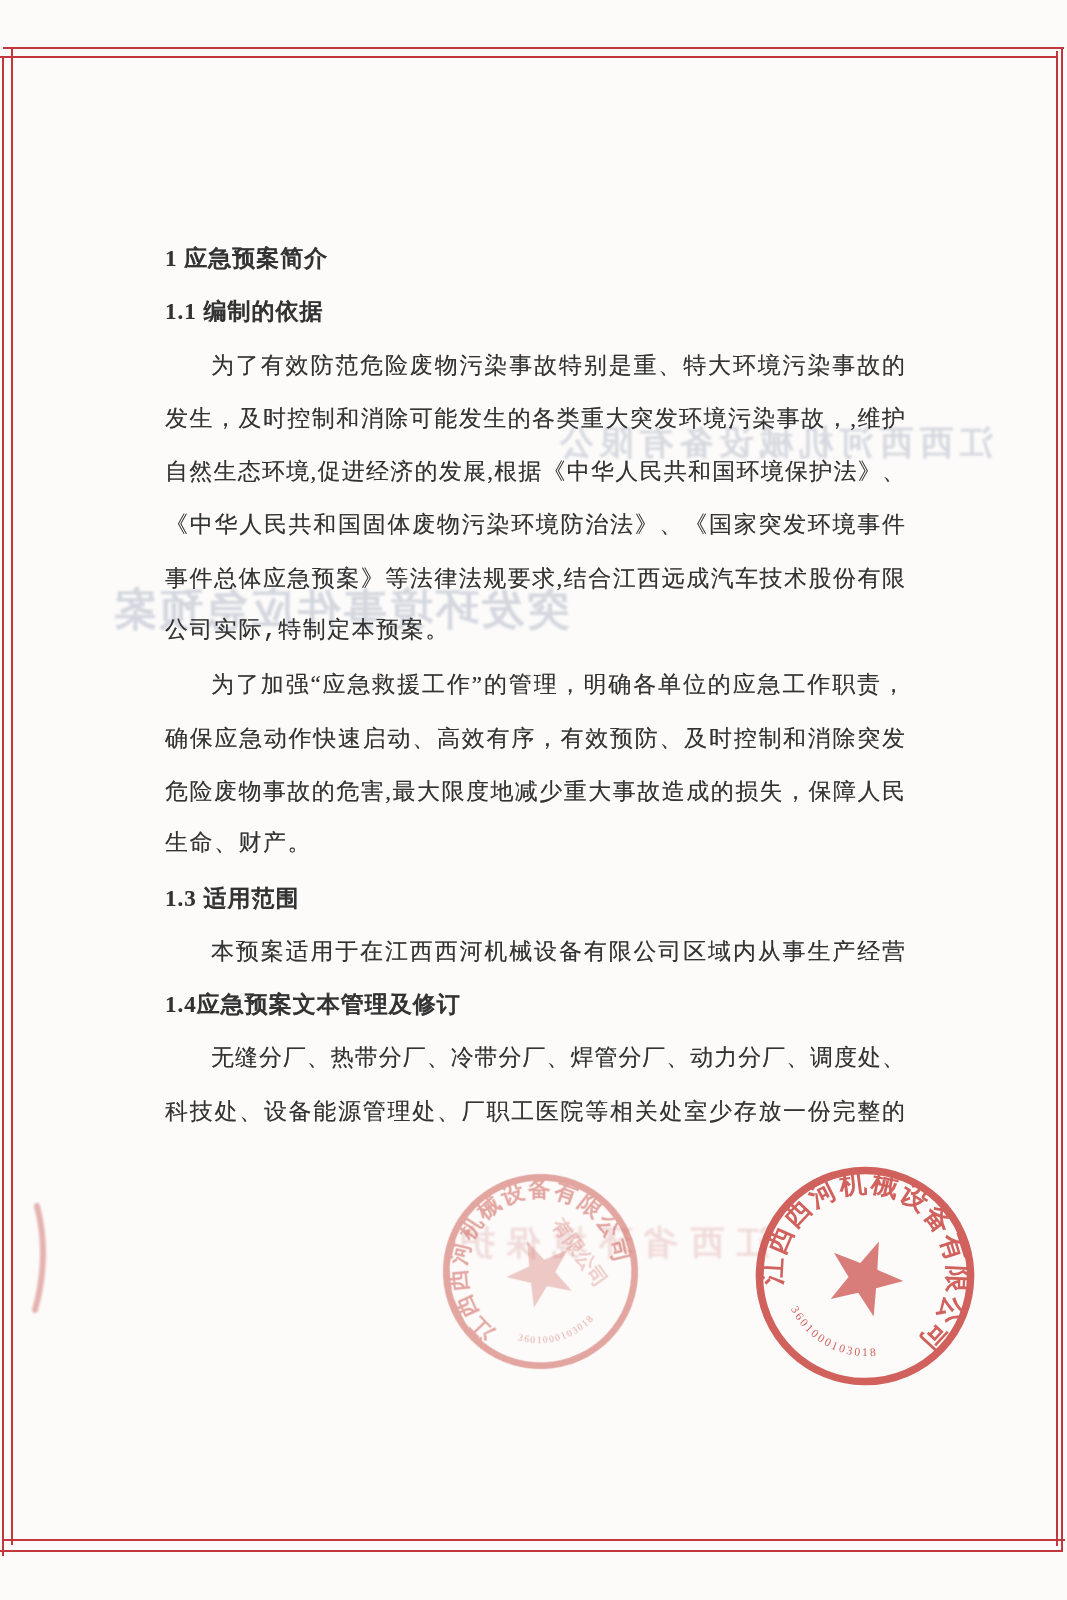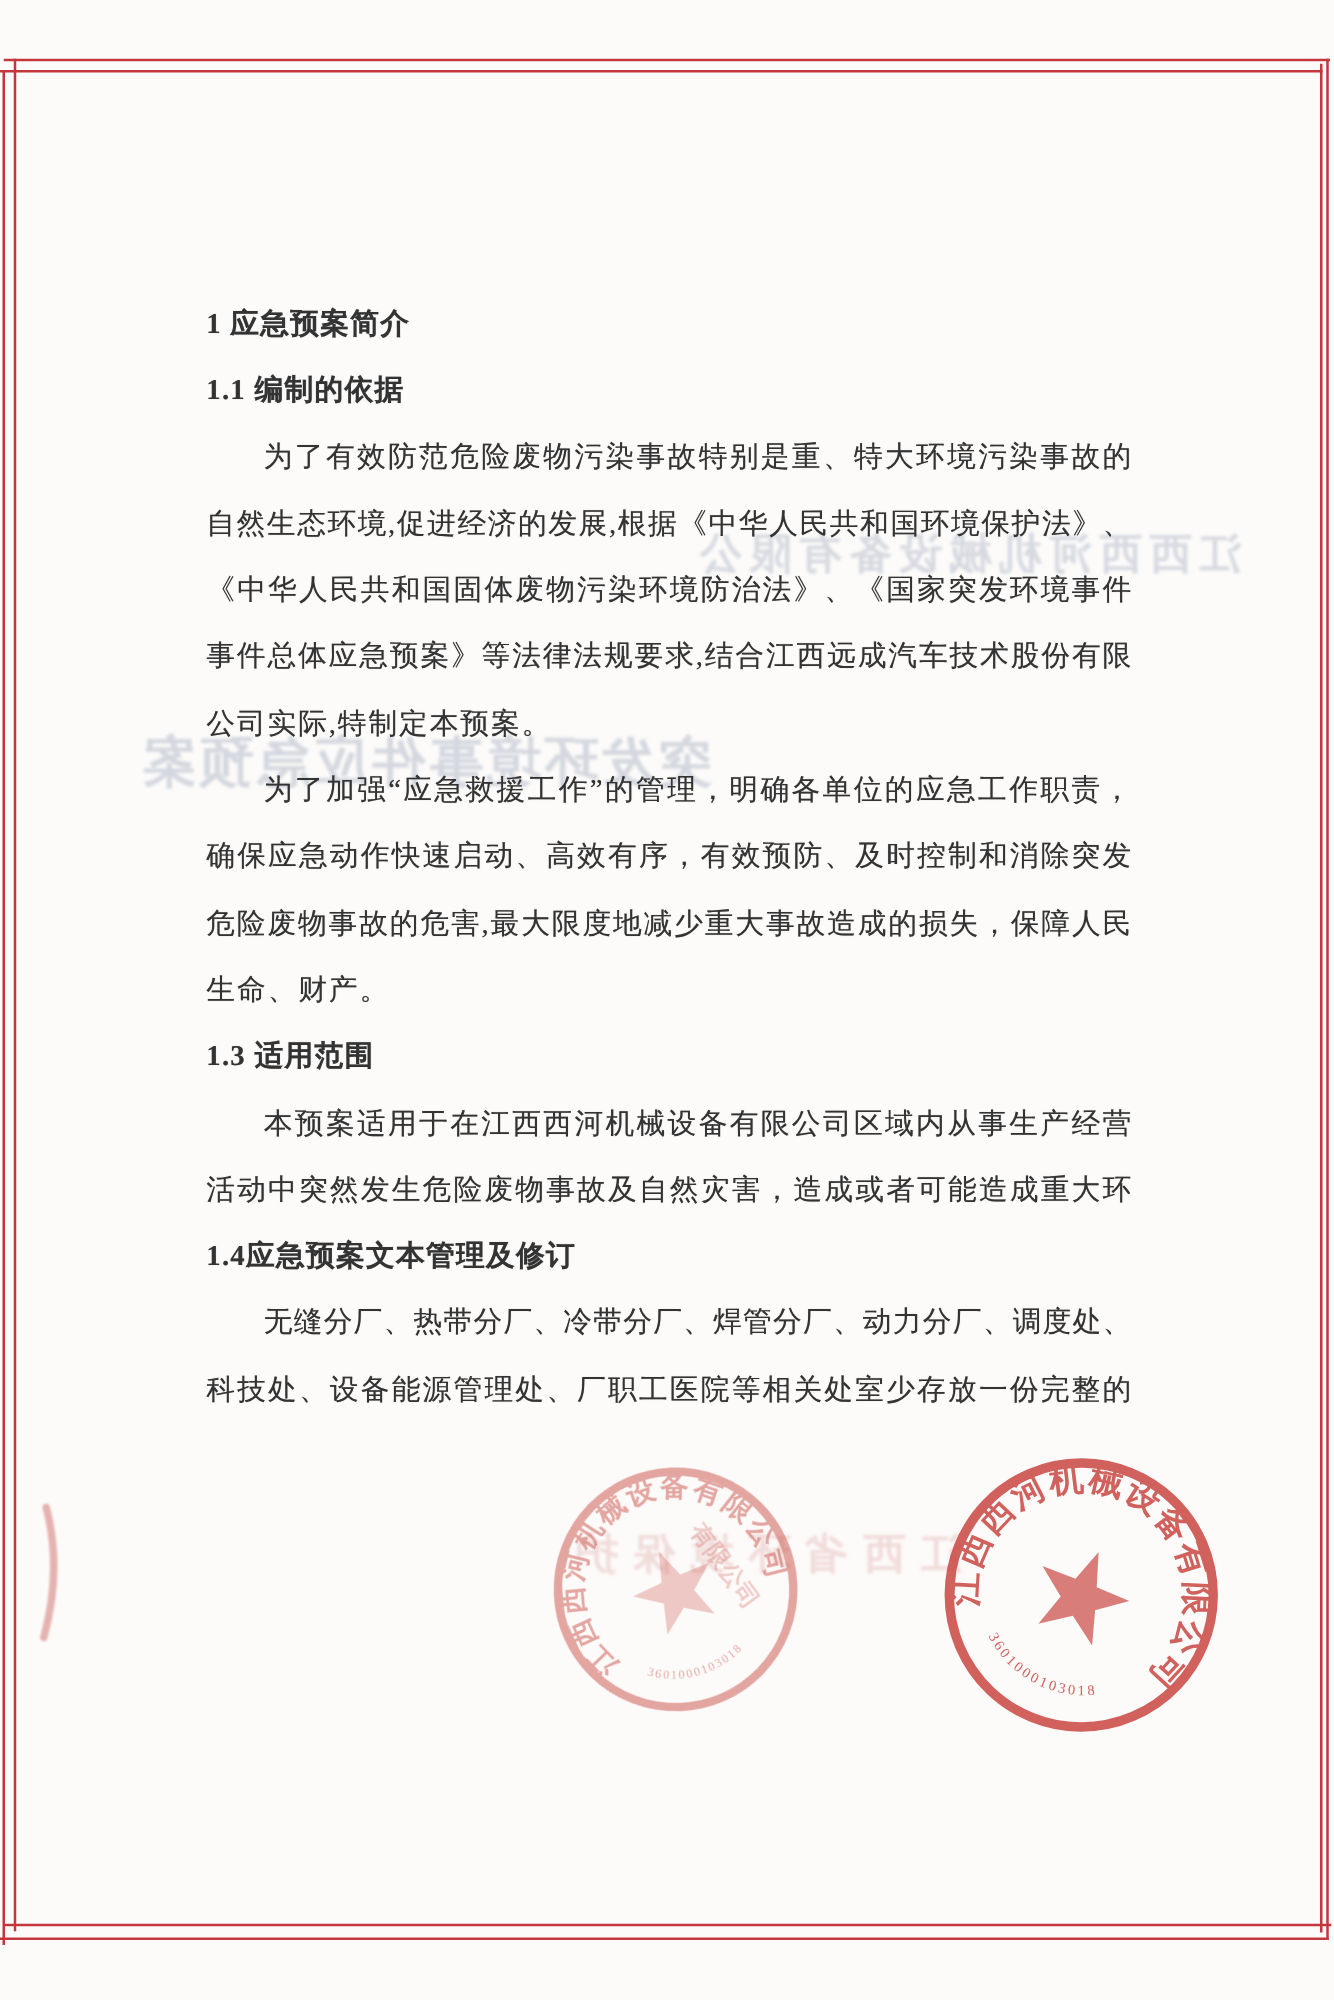--- a/index.html
+++ b/index.html
@@ -31,21 +31,21 @@
   .doc{
     position:absolute;left:165px;top:232px;width:740px;
     font-size:23px;color:#333;
     text-shadow:0 0 .6px rgba(70,70,70,.55);
   }
   .ln{height:53.3px;line-height:53.3px;white-space:nowrap;}
   .ln.b{white-space:normal;overflow:hidden;}
   .ln.h{font-weight:bold;letter-spacing:1px;}
   .ln.fill{text-align:justify;text-align-last:justify;font-family:Liberation Serif, serif;}
   .ln.ind{text-indent:46px;}
-  .ln.plain{letter-spacing:1.5px;}
+  .ln.plain{letter-spacing:1.5px;font-family:Liberation Mono, monospace;}
 
   
   .bleed{
     position:absolute;transform:scaleX(-1);
     font-weight:bold;white-space:nowrap;pointer-events:none;
     filter:blur(1.2px);
   }
   .bleed1{left:498px;top:420px;width:495px;font-size:34px;letter-spacing:6px;color:rgba(128,140,166,.30);}
   .bleed2{left:145px;top:581px;width:425px;font-size:43px;letter-spacing:3px;color:rgba(132,144,168,.33);}
   .bleed3{left:295px;top:1220px;width:475px;font-size:34px;letter-spacing:12px;color:rgba(208,128,122,.26);}
@@ -77,31 +77,31 @@
   <div class="bleed bleed3">江西省环境保护</div>
 
   <svg class="edge-arc" width="44" height="116">
     <path d="M 15,6 Q 28,56 13,110" fill="none" stroke="rgba(201,90,84,.45)" stroke-width="6" stroke-linecap="round" style="filter:blur(1px)"></path>
   </svg>
 
   <div class="doc">
     <div class="ln h">1 应急预案简介</div>
     <div class="ln h">1.1 编制的依据</div>
     <div class="ln b ind fill">为了有效防范危险废物污染事故特别是重、特大环境污染事故的</div>
+    <div class="ln b fill">发生，及时控制和消除可能发生的各类重大突发环境污染事故，,维护</div>
     <div class="ln b fill">自然生态环境,促进经济的发展,根据《中华人民共和国环境保护法》、</div>
     <div class="ln b fill">《中华人民共和国固体废物污染环境防治法》、《国家突发环境事件</div>
     <div class="ln b fill">事件总体应急预案》等法律法规要求,结合江西远成汽车技术股份有限</div>
     <div class="ln b plain">公司实际,特制定本预案。</div>
     <div class="ln b ind fill">为了加强“应急救援工作”的管理，明确各单位的应急工作职责，</div>
     <div class="ln b fill">确保应急动作快速启动、高效有序，有效预防、及时控制和消除突发</div>
     <div class="ln b fill">危险废物事故的危害,最大限度地减少重大事故造成的损失，保障人民</div>
     <div class="ln b plain">生命、财产。</div>
     <div class="ln h">1.3 适用范围</div>
     <div class="ln b ind fill">本预案适用于在江西西河机械设备有限公司区域内从事生产经营</div>
-    <div class="ln b fill">活动中突然发生危险废物事故及自然灾害，造成或者可能造成重大环</div>
     <div class="ln h">1.4应急预案文本管理及修订</div>
     <div class="ln b ind fill">无缝分厂、热带分厂、冷带分厂、焊管分厂、动力分厂、调度处、</div>
     <div class="ln b fill">科技处、设备能源管理处、厂职工医院等相关处室少存放一份完整的</div>
   </div>
 
   <svg class="stamp stamp-left" viewBox="0 0 200 200">
     <defs>
       <path id="arcTopL" d="M 44,145 A 72,72 0 1 1 156,145" fill="none"></path>
       <path id="arcBotL" d="M 47,146 A 73,73 0 0 0 153,146" fill="none"></path>
     </defs>

